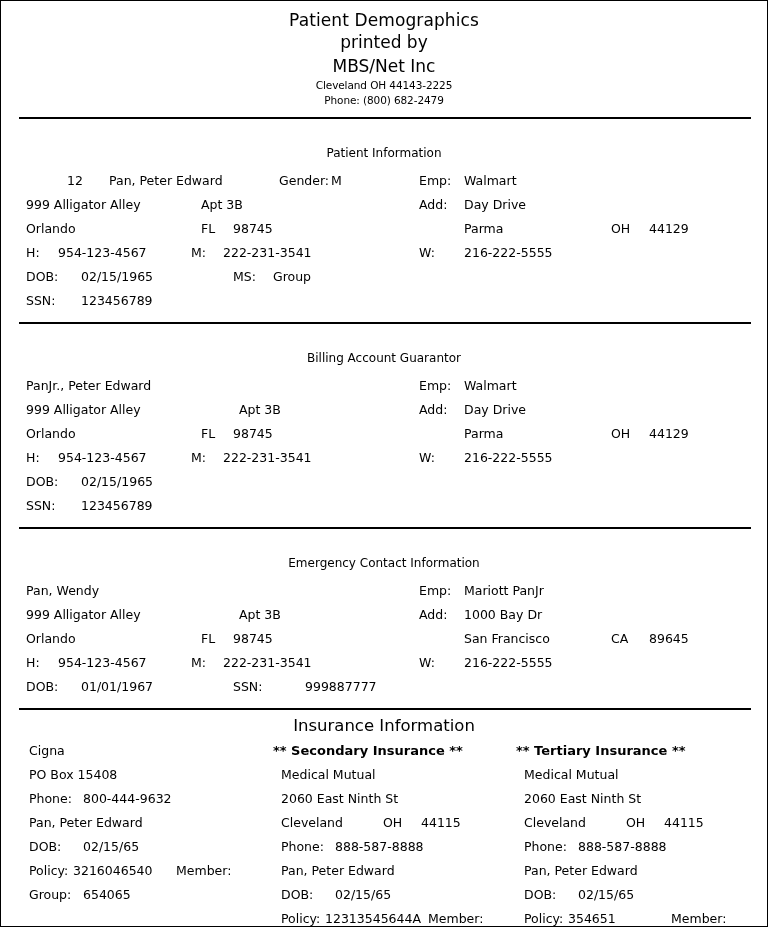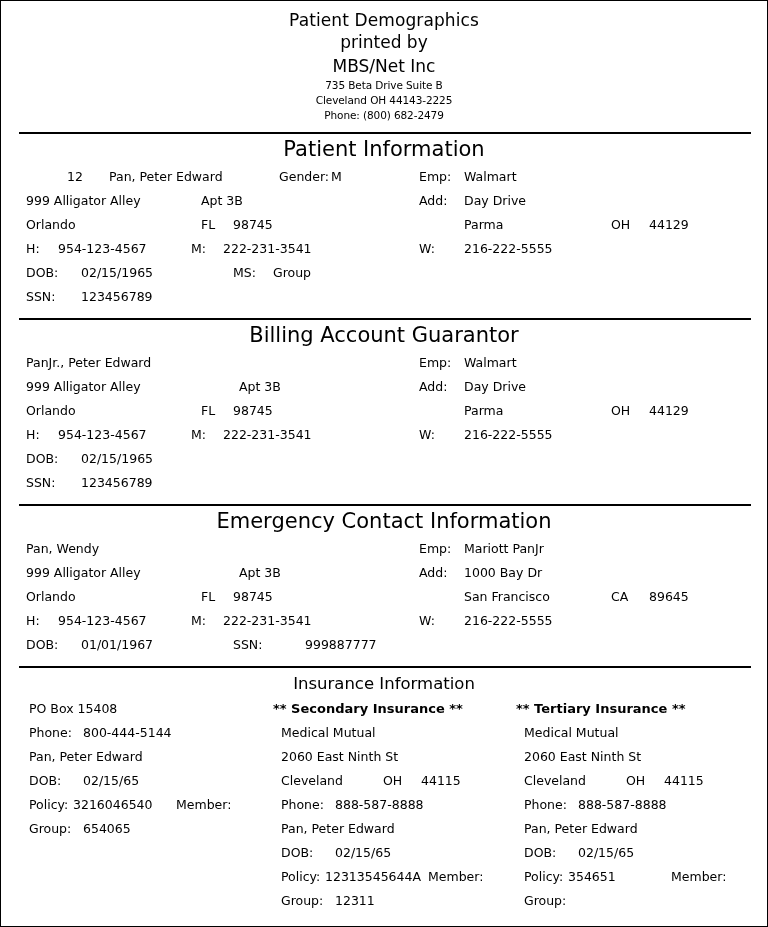--- a/index.html
+++ b/index.html
@@ -54,23 +54,23 @@
   }
   .rule-ins {
     height: 0;
     border-top: 2px solid #000000;
     margin: 0 16px 0 18px;
   }
 
   
   .sec-title {
     text-align: center;
-    font-size: 21px;
+    font-size: 12px;
     line-height: 20px;
-    padding-top: 5px;
+    padding-top: 24px;
     padding-bottom: 6px;
   }
   .sec-title.ins {
     font-size: 16.5px;
     padding-top: 6px;
     padding-bottom: 3px;
   }
 
   
   .block {
@@ -127,21 +127,20 @@
 </style>
 </head>
 <body>
 
 <div id="page">
 
   <div class="hdr">
     <div class="hdr-title">Patient Demographics</div>
     <div class="hdr-sub">printed by</div>
     <div class="hdr-company">MBS/Net Inc</div>
-    <div class="hdr-addr">735 Beta Drive Suite B</div>
     <div class="hdr-addr">Cleveland OH 44143-2225</div>
     <div class="hdr-addr">Phone: (800) 682-2479</div>
   </div>
 
   <div style="height:9px"></div>
   <div class="rule"></div>
 
   <div class="sec-title">Patient Information</div>
 
   <div class="block">
@@ -272,24 +271,25 @@
   </div>
 
   <div style="height:9px"></div>
   <div class="rule-ins"></div>
 
   <div class="sec-title ins">Insurance Information</div>
 
   <div class="ins-wrap" style="height:230px;">
 
     <div class="ins-col" style="left:20px;">
+      <div class="ins-row ins-ind">Cigna</div>
       <div class="ins-row ins-ind">PO Box 15408</div>
       <div class="ins-row">
         <span class="ins-lbl">Phone:</span>
-        <span class="ins-val" style="left:62px;">800-444-5144</span>
+        <span class="ins-val" style="left:62px;">800-444-9632</span>
       </div>
       <div class="ins-row ins-ind">Pan, Peter Edward</div>
       <div class="ins-row">
         <span class="ins-lbl">DOB:</span>
         <span class="ins-val" style="left:62px;">02/15/65</span>
       </div>
       <div class="ins-row">
         <span class="ins-lbl">Policy:</span>
         <span class="ins-val" style="left:52px;">3216046540</span>
         <span class="ins-val" style="left:155px;">Member:</span>

